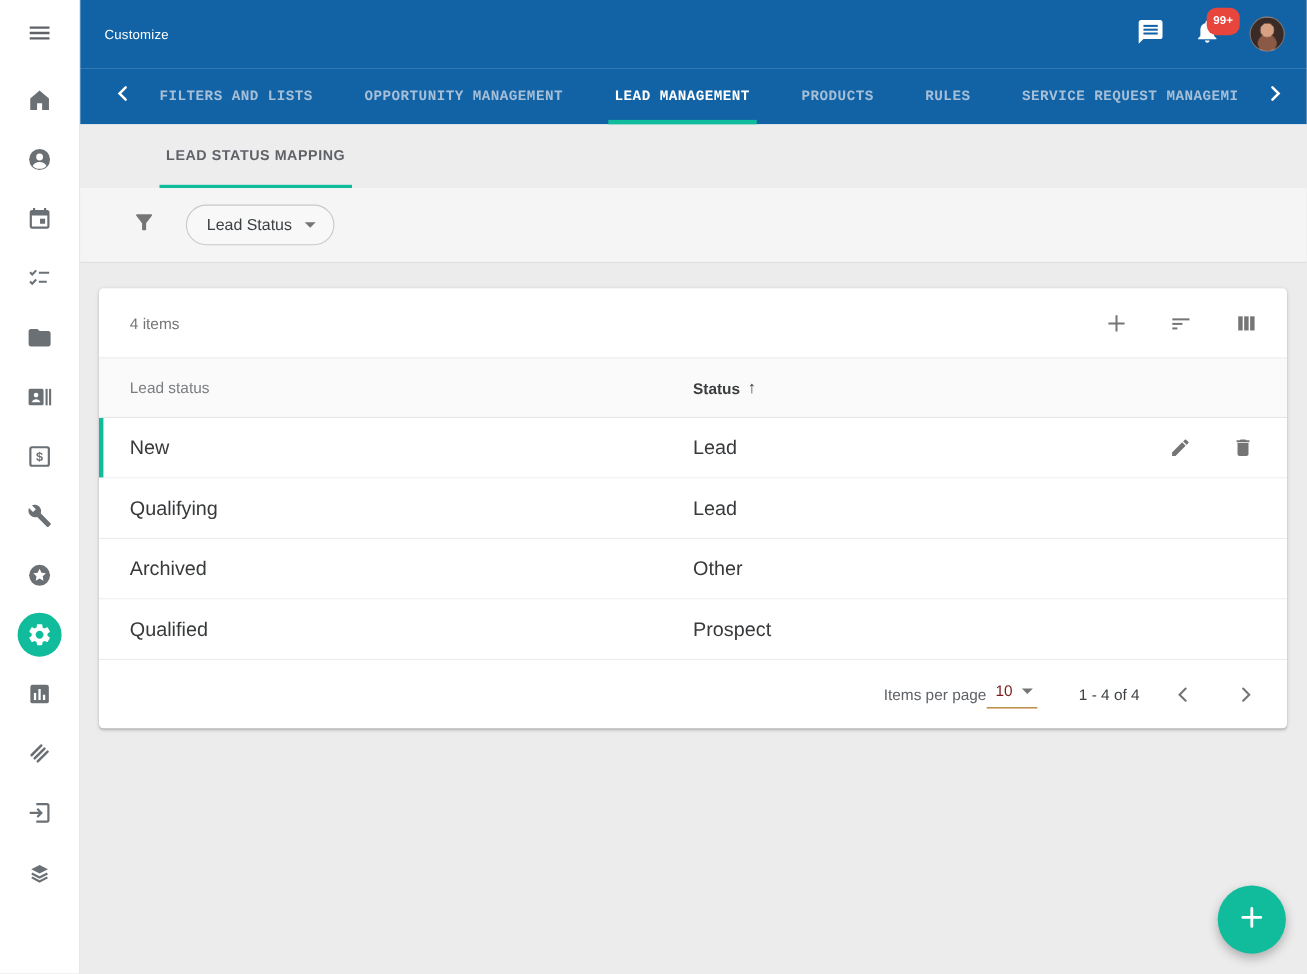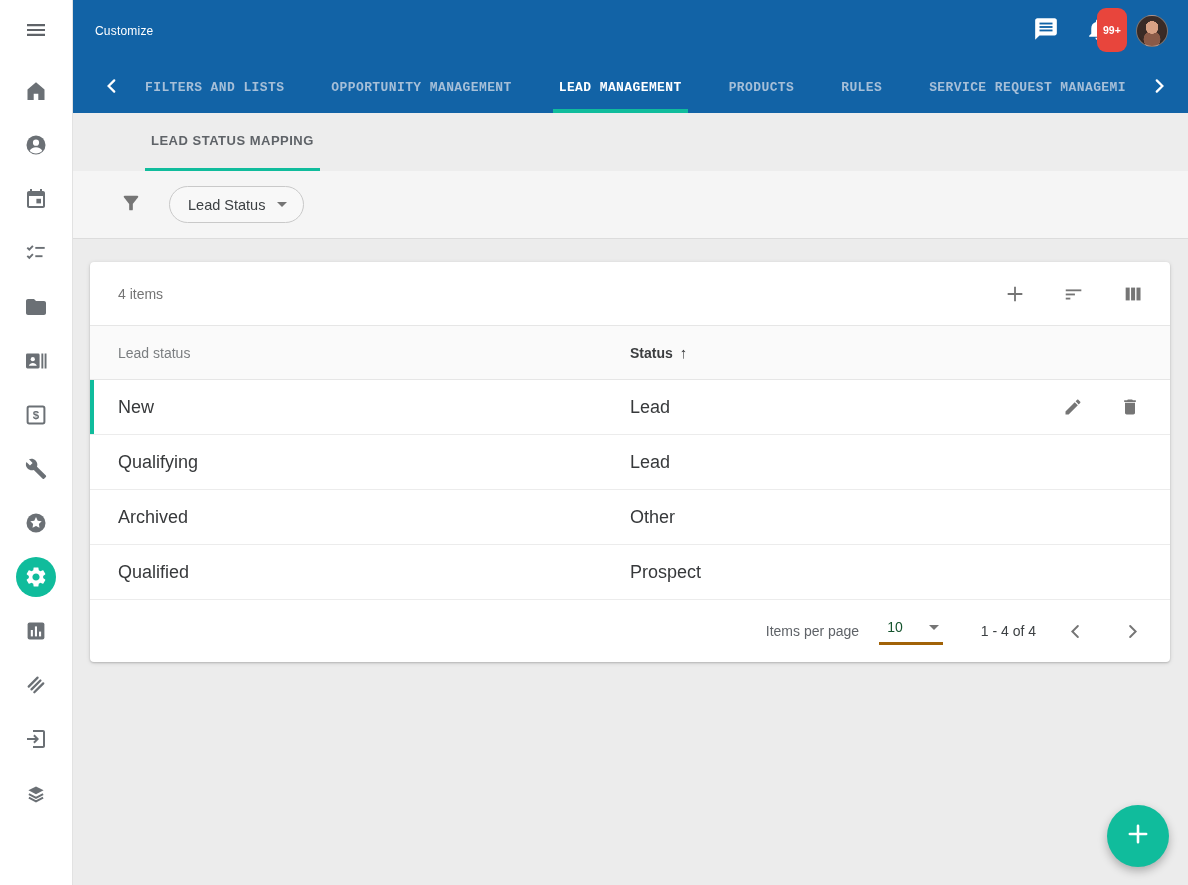--- a/index.html
+++ b/index.html
@@ -18,21 +18,21 @@
 
   
   .main { flex:1; display:flex; flex-direction:column; min-width:0; }
 
   .appbar { height:62px; background:#1263A6; display:flex; align-items:center;
     padding:0 20px 0 22px; color:#fff; }
   .app-title { font-size:12px; font-weight:400; letter-spacing:.2px; }
   .appbar-right { margin-left:auto; display:flex; align-items:center; gap:26px; }
   .iconbtn { position:relative; cursor:pointer; display:flex; align-items:center; }
   .badge { position:absolute; top:-9px; left:12px; background:#E8453C; color:#fff;
-    font-size:10.5px; font-weight:700; padding:16px 6px; border-radius:9px; line-height:1.2; }
+    font-size:10.5px; font-weight:700; padding:6px 6px; border-radius:9px; line-height:1.2; }
   .avatar { width:32px; height:32px; border-radius:50%; cursor:pointer;
     background:
       radial-gradient(circle at 50% 38%, #d8a184 0 26%, rgba(0,0,0,0) 27%),
       radial-gradient(circle at 50% 78%, #8a5a47 0 30%, rgba(0,0,0,0) 31%),
       radial-gradient(circle at 50% 45%, #3a2b26 0 58%, #241b18 100%);
     border:1px solid rgba(255,255,255,.35); }
 
   .tabbar { height:51px; background:#1263A6; display:flex; align-items:stretch;
     padding:0 14px 0 24px; }
   .tab-scroll { width:30px; display:flex; align-items:center; justify-content:center; cursor:pointer; flex:0 0 30px; }
@@ -73,23 +73,23 @@
   .sort-arrow { font-size:15px; color:#3b3d3f; font-weight:400; }
 
   .trow { height:55px; display:flex; align-items:center; border-bottom:1px solid #ececec;
     position:relative; font-size:18px; color:#37393b; background:#fff; }
   .trow.selected::before { content:""; position:absolute; left:0; top:0; bottom:0; width:4px; background:#10BC9C; }
   .trow:last-of-type { border-bottom:none; }
   .row-actions { display:flex; align-items:center; gap:37px; padding-right:30px; margin-left:auto; }
 
   .pager { height:62px; display:flex; align-items:center; justify-content:flex-end;
     padding-right:24px; gap:0; font-size:14px; color:#5f6368; }
-  .pager-label { margin-right:20px; }
-  .page-size { display:flex; align-items:center; justify-content:center; gap:26px;
-    border-bottom:3px solid #a16207; padding:2px 4px 7px 8px; min-width:46px; cursor:pointer; color:#14532d; }
+  .pager-label { }
+  .page-size { display:flex; align-items:center; justify-content:center; gap:8px;
+    border-bottom:1px solid #a16207; padding:2px 4px 7px 8px; min-width:46px; cursor:pointer; color:#7f1d1d; }
   .page-size .caret { margin-left:0; }
   .pager-range { margin:0 26px 0 38px; color:#3c4043; }
   .pager-nav { display:flex; align-items:center; gap:30px; }
   .pager-btn { cursor:pointer; display:flex; align-items:center; padding:4px; }
 
   .fab { position:absolute; right:19px; bottom:18px; width:62px; height:62px; border-radius:50%;
     background:#10BC9C; display:flex; align-items:center; justify-content:center; cursor:pointer;
     box-shadow:0 4px 10px rgba(0,0,0,.28); }
 </style>
 </head>

